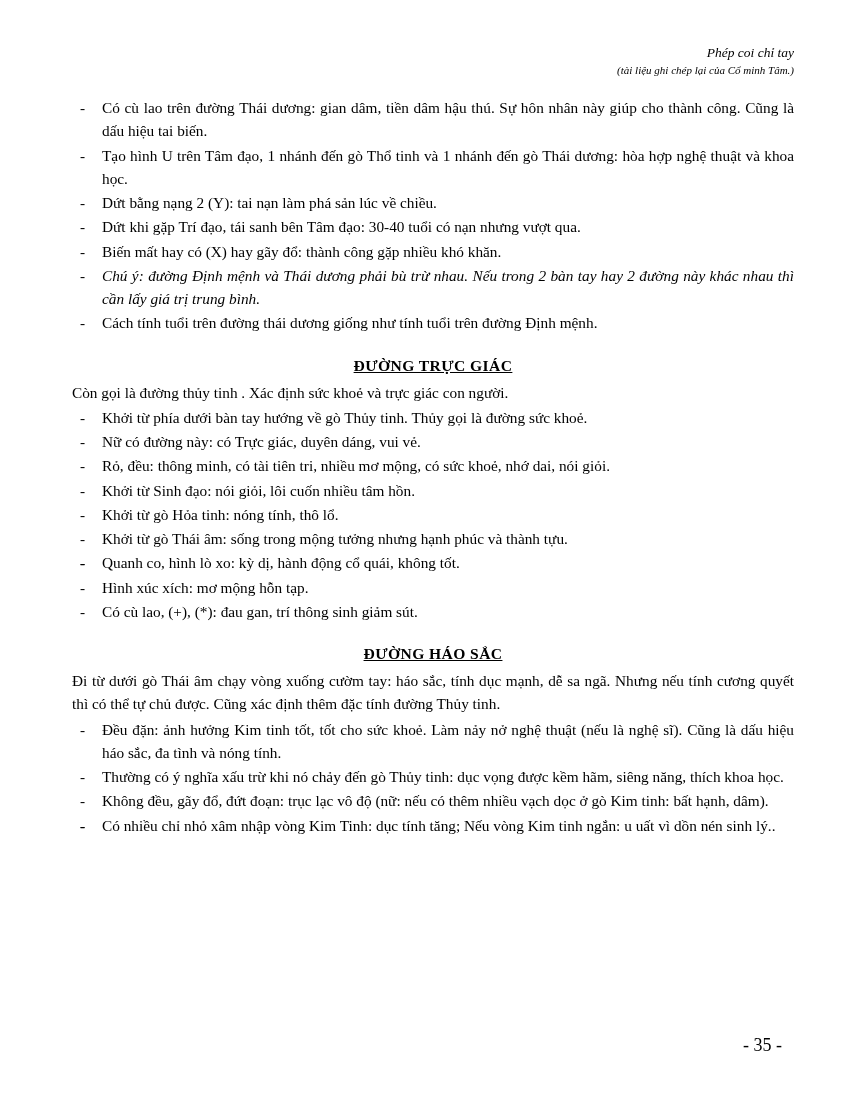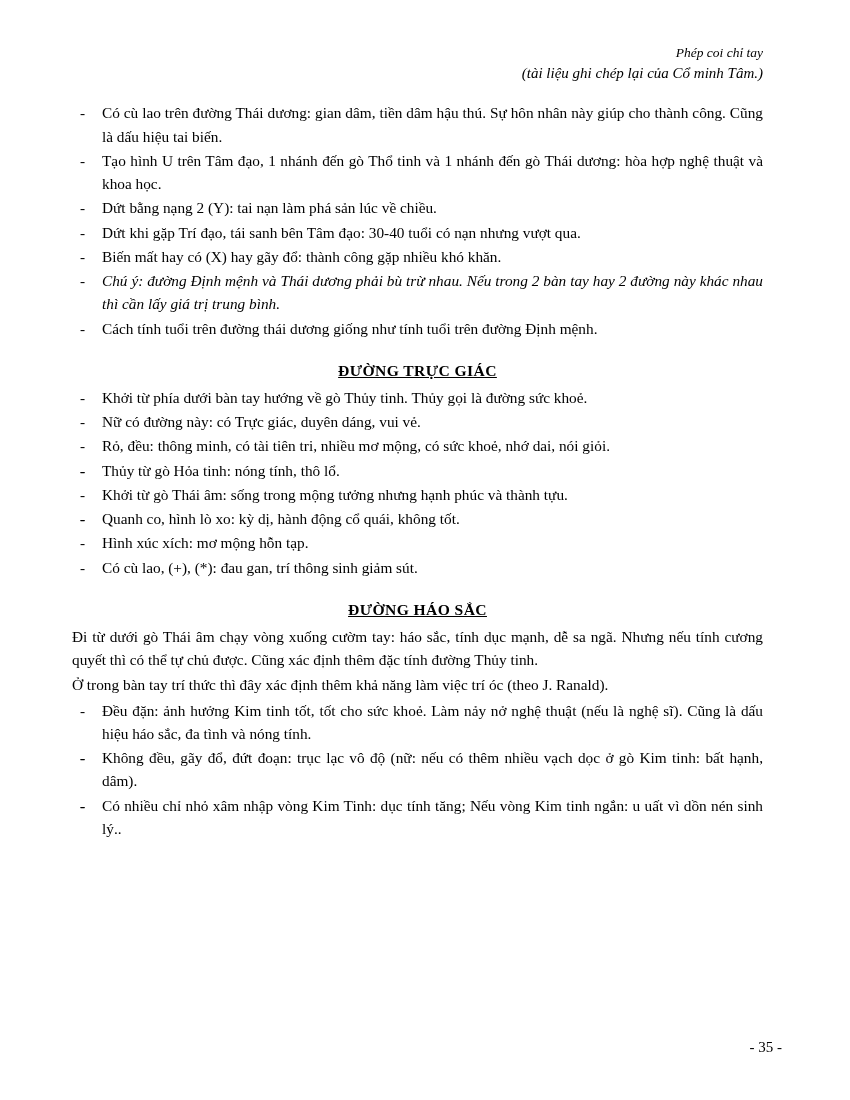--- a/index.html
+++ b/index.html
@@ -13,34 +13,34 @@
     font-family: "Liberation Serif", serif;
     color: #000000;
     position: relative;
     overflow: hidden;
   }
   .page {
     position: relative;
     width: 850px;
     height: 1100px;
     box-sizing: border-box;
-    padding: 44px 87px 40px 72px;
+    padding: 44px 56px 40px 72px;
   }
   .header {
     text-align: right;
     font-style: italic;
     line-height: 1.35;
     margin-bottom: 18px;
   }
   .header .h-title {
     font-size: 13.5px;
     display: block;
   }
   .header .h-sub {
-    font-size: 15px;
+    font-size: 11px;
     display: block;
     margin-top: 1px;
     text-align: right;
   }
   ul.dashlist {
     list-style: none;
     margin: 0;
     padding: 0;
   }
   ul.dashlist > li {
@@ -71,21 +71,21 @@
   .para {
     font-size: 15.3px;
     line-height: 1.52;
     text-align: justify;
     margin: 0 0 2px 0;
   }
   .footer {
     position: absolute;
     right: 68px;
     bottom: 44px;
-    font-size: 15px;
+    font-size: 18px;
   }
   .tight li { margin-bottom: 0px; }
 </style>
 </head>
 <body>
 
 <div class="page">
 
   <div class="header">
     <span class="h-title">Phép coi chỉ tay</span>
@@ -96,39 +96,39 @@
     <li><span class="dash">-</span><span>Có cù lao trên đường Thái dương: gian dâm, tiền dâm hậu thú. Sự hôn nhân này giúp cho thành công. Cũng là dấu hiệu tai biến.</span></li>
     <li><span class="dash">-</span><span>Tạo hình U trên Tâm đạo, 1 nhánh đến gò Thổ tinh và 1 nhánh đến gò Thái dương: hòa hợp nghệ thuật và khoa học.</span></li>
     <li><span class="dash">-</span><span>Dứt bằng nạng 2 (Y): tai nạn làm phá sản lúc về chiều.</span></li>
     <li><span class="dash">-</span><span>Dứt khi gặp Trí đạo, tái sanh bên Tâm đạo: 30-40 tuổi có nạn nhưng vượt qua.</span></li>
     <li><span class="dash">-</span><span>Biến mất hay có (X) hay gãy đổ: thành công gặp nhiều khó khăn.</span></li>
     <li class="italic"><span class="dash">-</span><span>Chú ý: đường Định mệnh và Thái dương phải bù trừ nhau. Nếu trong 2 bàn tay hay 2 đường này khác nhau thì cần lấy giá trị trung bình.</span></li>
     <li><span class="dash">-</span><span>Cách tính tuổi trên đường thái dương giống như tính tuổi trên đường Định mệnh.</span></li>
   </ul>
 
   <div class="section-title">ĐƯỜNG TRỰC GIÁC</div>
+  <p class="para">Còn gọi là đường thủy tinh . Xác định sức khoẻ và trực giác con người.</p>
   <ul class="dashlist tight">
     <li><span class="dash">-</span><span>Khởi từ phía dưới bàn tay hướng về gò Thủy tinh. Thủy gọi là đường sức khoẻ.</span></li>
     <li><span class="dash">-</span><span>Nữ có đường này: có Trực giác, duyên dáng, vui vẻ.</span></li>
     <li><span class="dash">-</span><span>Rỏ, đều: thông minh, có tài tiên tri, nhiều mơ mộng, có sức khoẻ, nhớ dai, nói giỏi.</span></li>
-    <li><span class="dash">-</span></li>
-    <li><span class="dash">-</span><span>Thủy từ gò Hỏa tinh: nóng tính, thô lổ.</span></li>
+    <li><span class="dash">-</span><span>Khởi từ  Sinh đạo: nói giỏi, lôi cuốn nhiều tâm hồn.</span></li>
+    <li><span class="dash">-</span><span>Khởi từ gò Hỏa tinh: nóng tính, thô lổ.</span></li>
     <li><span class="dash">-</span><span>Khởi từ gò Thái âm: sống trong mộng tưởng nhưng hạnh phúc và thành tựu.</span></li>
     <li><span class="dash">-</span></li>
     <li><span class="dash">-</span><span>Quanh co, hình lò xo: kỳ dị, hành động cổ quái, không tốt.</span></li>
     <li><span class="dash">-</span><span>Hình xúc xích: mơ mộng hỗn tạp.</span></li>
     <li><span class="dash">-</span><span>Có cù lao, (+), (*): đau gan, trí thông sinh giảm sút.</span></li>
   </ul>
 
   <div class="section-title">ĐƯỜNG HÁO SẮC</div>
   <p class="para">Đi từ dưới gò Thái âm chạy vòng xuống cườm tay: háo sắc, tính dục mạnh, dễ sa ngã. Nhưng nếu tính cương quyết thì có thể tự chủ được. Cũng xác định thêm đặc tính đường Thủy tinh.</p>
-  <p class="para">Ở trong bàn tay trí thức thì đây xác định thêm khả năng làm việc trí óc (theo J. Ranald).</p>
 
   <ul class="dashlist">
     <li><span class="dash">-</span><span>Đều đặn: ảnh hưởng Kim tinh tốt, tốt cho sức khoẻ. Làm nảy nở nghệ thuật (nếu là nghệ sĩ). Cũng là dấu hiệu háo sắc, đa tình và nóng tính.</span></li>
-    <li><span class="dash">-</span></li>
+    <li><span class="dash">-</span><span>Thường có ý nghĩa xấu trừ khi nó chảy đến gò Thủy tinh: dục vọng được kềm hãm, siêng năng, thích khoa học.</span></li>
     <li><span class="dash">-</span><span>Không đều, gãy đổ, đứt đoạn: trục lạc vô độ (nữ: nếu có thêm nhiều vạch dọc ở gò Kim tinh: bất hạnh, dâm).</span></li>
     <li><span class="dash">-</span></li>
     <li><span class="dash">-</span><span>Có nhiều chỉ nhỏ xâm nhập vòng Kim Tinh: dục tính tăng; Nếu vòng Kim tinh ngắn: u uất vì dồn nén sinh lý..</span></li>
   </ul>
 
   <div class="footer">- 35 -</div>
 </div>
 
 </body></html>

